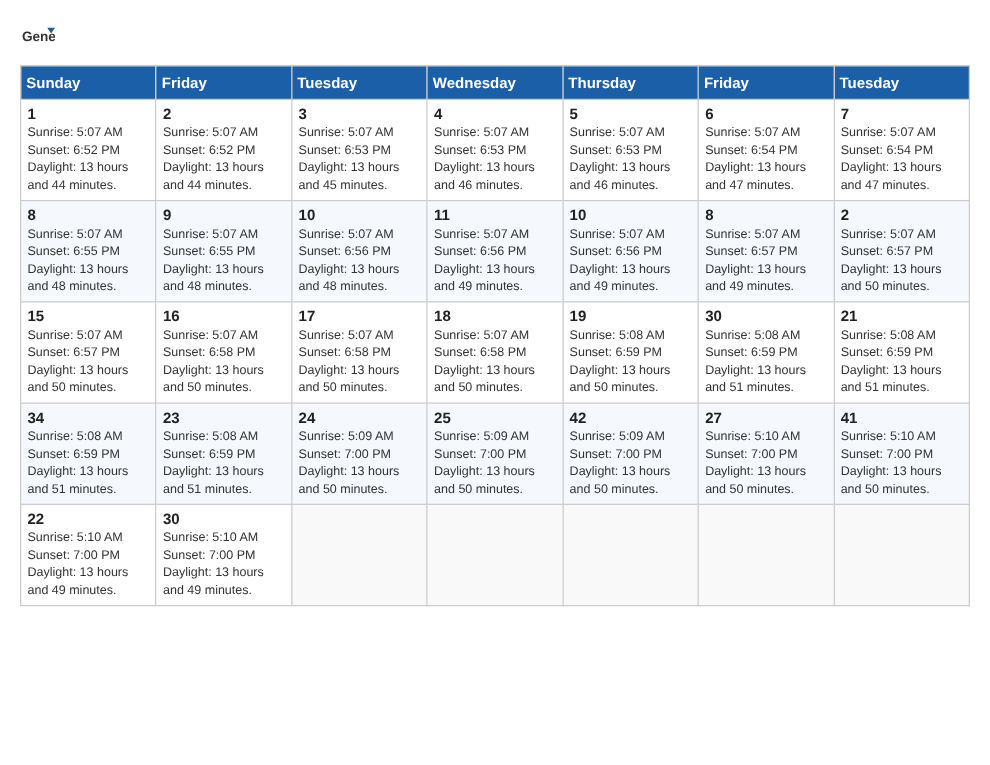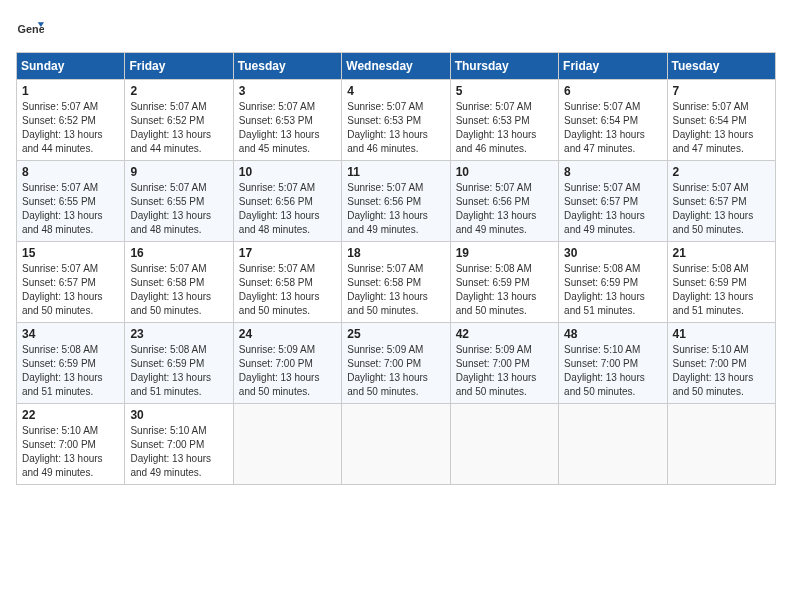--- a/index.html
+++ b/index.html
@@ -167,21 +167,21 @@
         <td><span class="day-number">34</span>
 <span class="day-info">Sunrise: 5:08 AM<br>Sunset: 6:59 PM<br>Daylight: 13 hours and 51 minutes.</span></td>
         <td><span class="day-number">23</span>
 <span class="day-info">Sunrise: 5:08 AM<br>Sunset: 6:59 PM<br>Daylight: 13 hours and 51 minutes.</span></td>
         <td><span class="day-number">24</span>
 <span class="day-info">Sunrise: 5:09 AM<br>Sunset: 7:00 PM<br>Daylight: 13 hours and 50 minutes.</span></td>
         <td><span class="day-number">25</span>
 <span class="day-info">Sunrise: 5:09 AM<br>Sunset: 7:00 PM<br>Daylight: 13 hours and 50 minutes.</span></td>
         <td><span class="day-number">42</span>
 <span class="day-info">Sunrise: 5:09 AM<br>Sunset: 7:00 PM<br>Daylight: 13 hours and 50 minutes.</span></td>
-        <td><span class="day-number">48</span>
+        <td><span class="day-number">27</span>
 <span class="day-info">Sunrise: 5:10 AM<br>Sunset: 7:00 PM<br>Daylight: 13 hours and 50 minutes.</span></td>
         <td><span class="day-number">41</span>
 <span class="day-info">Sunrise: 5:10 AM<br>Sunset: 7:00 PM<br>Daylight: 13 hours and 50 minutes.</span></td>
       </tr>
       <tr class="last-row">
         <td><span class="day-number">22</span>
 <span class="day-info">Sunrise: 5:10 AM<br>Sunset: 7:00 PM<br>Daylight: 13 hours and 49 minutes.</span></td>
         <td><span class="day-number">30</span>
 <span class="day-info">Sunrise: 5:10 AM<br>Sunset: 7:00 PM<br>Daylight: 13 hours and 49 minutes.</span></td>
         <td class="empty-cell"></td>

